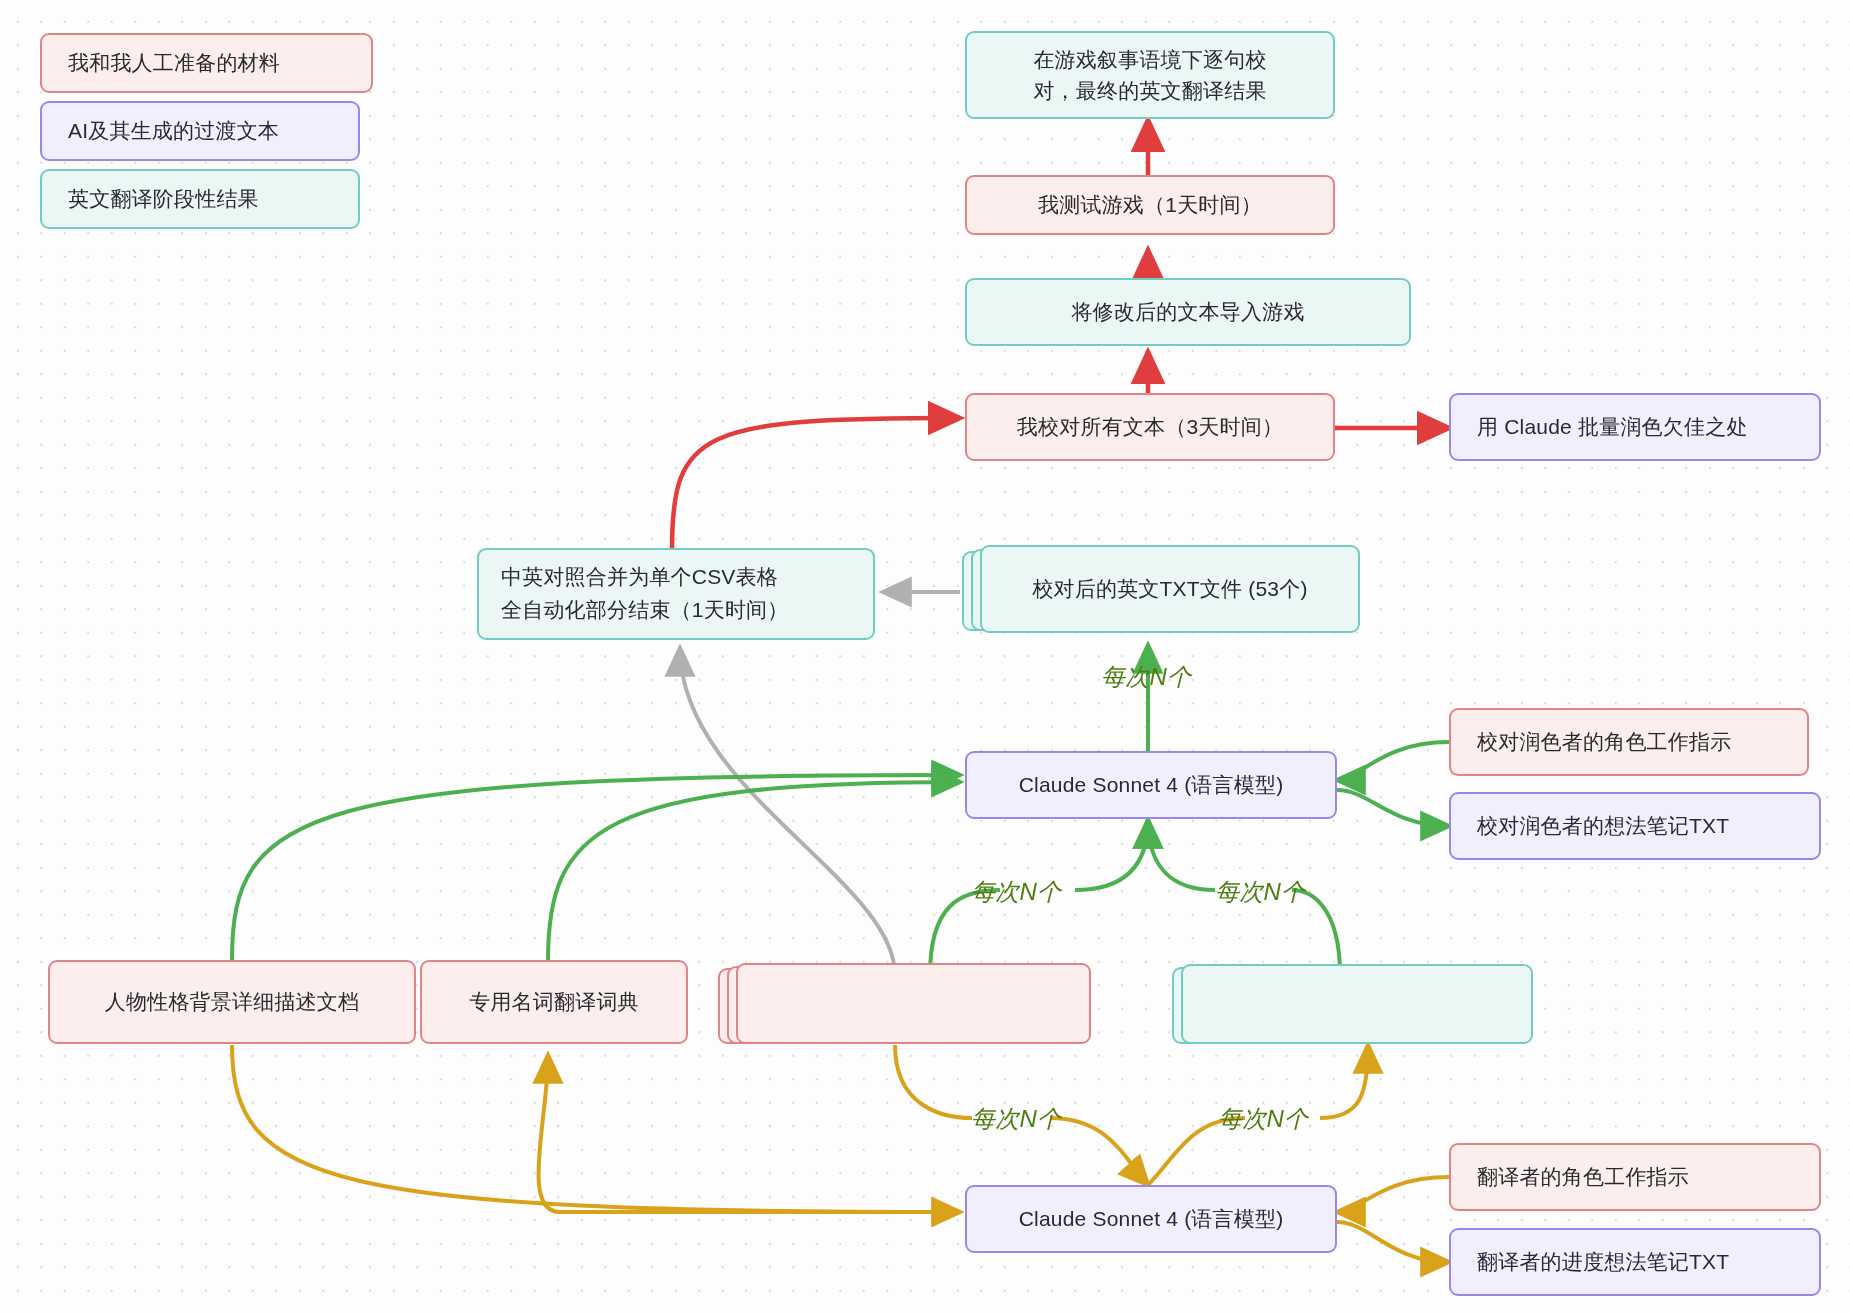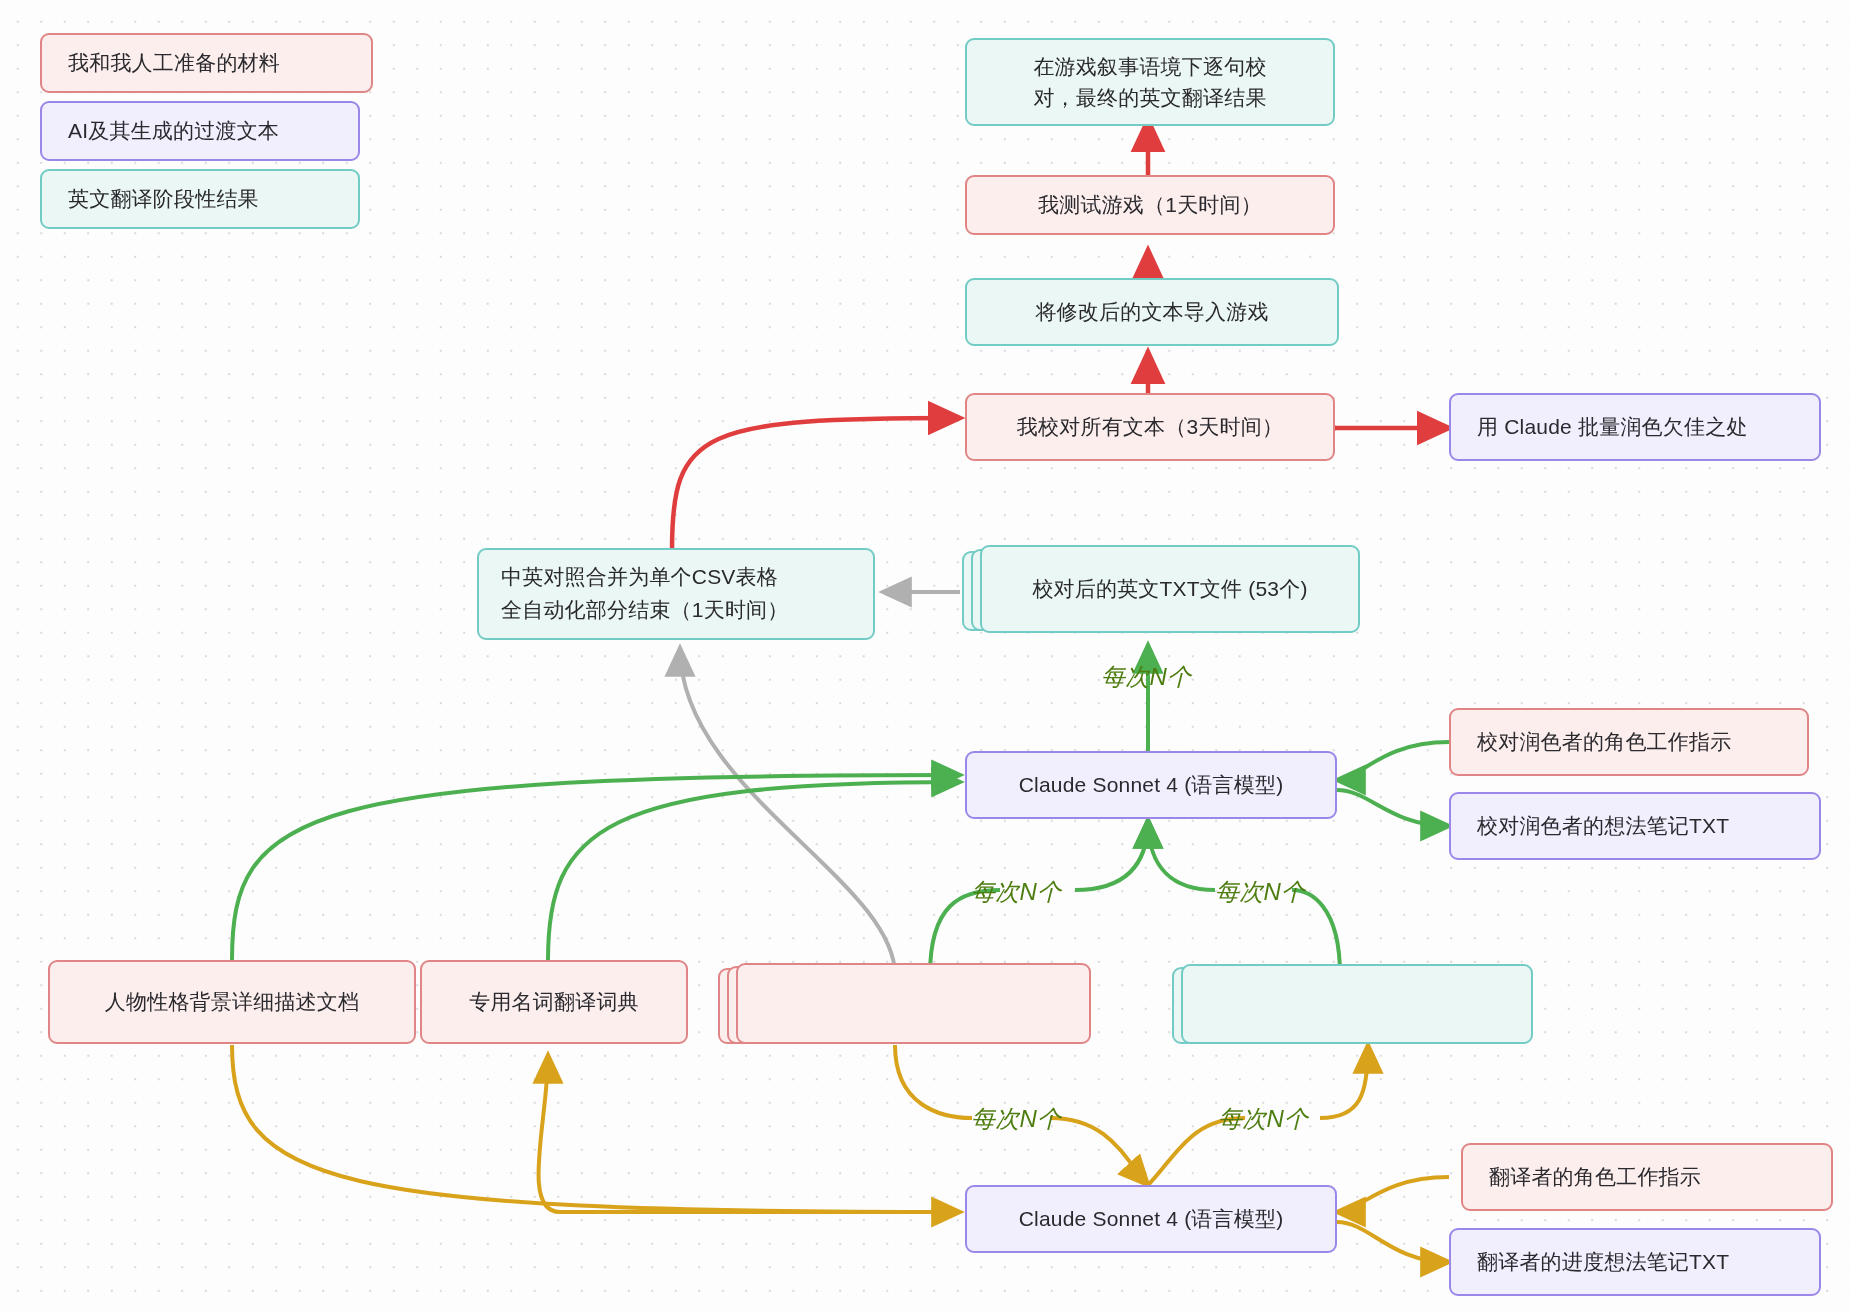--- a/index.html
+++ b/index.html
@@ -131,30 +131,30 @@
 <div class="node pink legend-box" style="left:40px;top:33px;width:333px;height:60px;">
   <span>我和我人工准备的材料</span>
 </div>
 <div class="node purple legend-box" style="left:40px;top:101px;width:320px;height:60px;">
   <span>AI及其生成的过渡文本</span>
 </div>
 <div class="node teal legend-box" style="left:40px;top:199px;width:320px;height:60px;margin-top:-30px;">
   <span>英文翻译阶段性结果</span>
 </div>
 
-<div class="node teal center" style="left:965px;top:38px;width:370px;height:88px;align-items:center;">
+<div class="node teal center" style="left:965px;top:31px;width:370px;height:88px;align-items:center;">
   <span>在游戏叙事语境下逐句校
 对，最终的英文翻译结果</span>
 </div>
 
 <div class="node pink center" style="left:965px;top:175px;width:370px;height:60px;">
   <span>我测试游戏（1天时间）</span>
 </div>
 
-<div class="node teal center" style="left:965px;top:278px;width:374px;height:68px;">
+<div class="node teal center" style="left:965px;top:278px;width:446px;height:68px;">
   <span>将修改后的文本导入游戏</span>
 </div>
 
 <div class="node pink center" style="left:965px;top:393px;width:370px;height:68px;">
   <span>我校对所有文本（3天时间）</span>
 </div>
 
 <div class="node purple" style="left:1449px;top:393px;width:372px;height:68px;">
   <span>用 Claude 批量润色欠佳之处</span>
 </div>
@@ -218,19 +218,19 @@
   <span>每次N个</span>
 </div>
 <div class="edge-label" style="left:1218px;top:1103px;">
   <span>每次N个</span>
 </div>
 
 <div class="node purple center" style="left:965px;top:1185px;width:372px;height:68px;">
   <span>Claude Sonnet 4 (语言模型)</span>
 </div>
 
-<div class="node pink" style="left:1449px;top:1143px;width:372px;height:68px;margin-left:12px;">
+<div class="node pink" style="left:1449px;top:1143px;width:372px;height:68px;">
   <span>翻译者的角色工作指示</span>
 </div>
 
 <div class="node purple" style="left:1449px;top:1228px;width:372px;height:68px;">
   <span>翻译者的进度想法笔记TXT</span>
 </div>
 
 </body></html>

